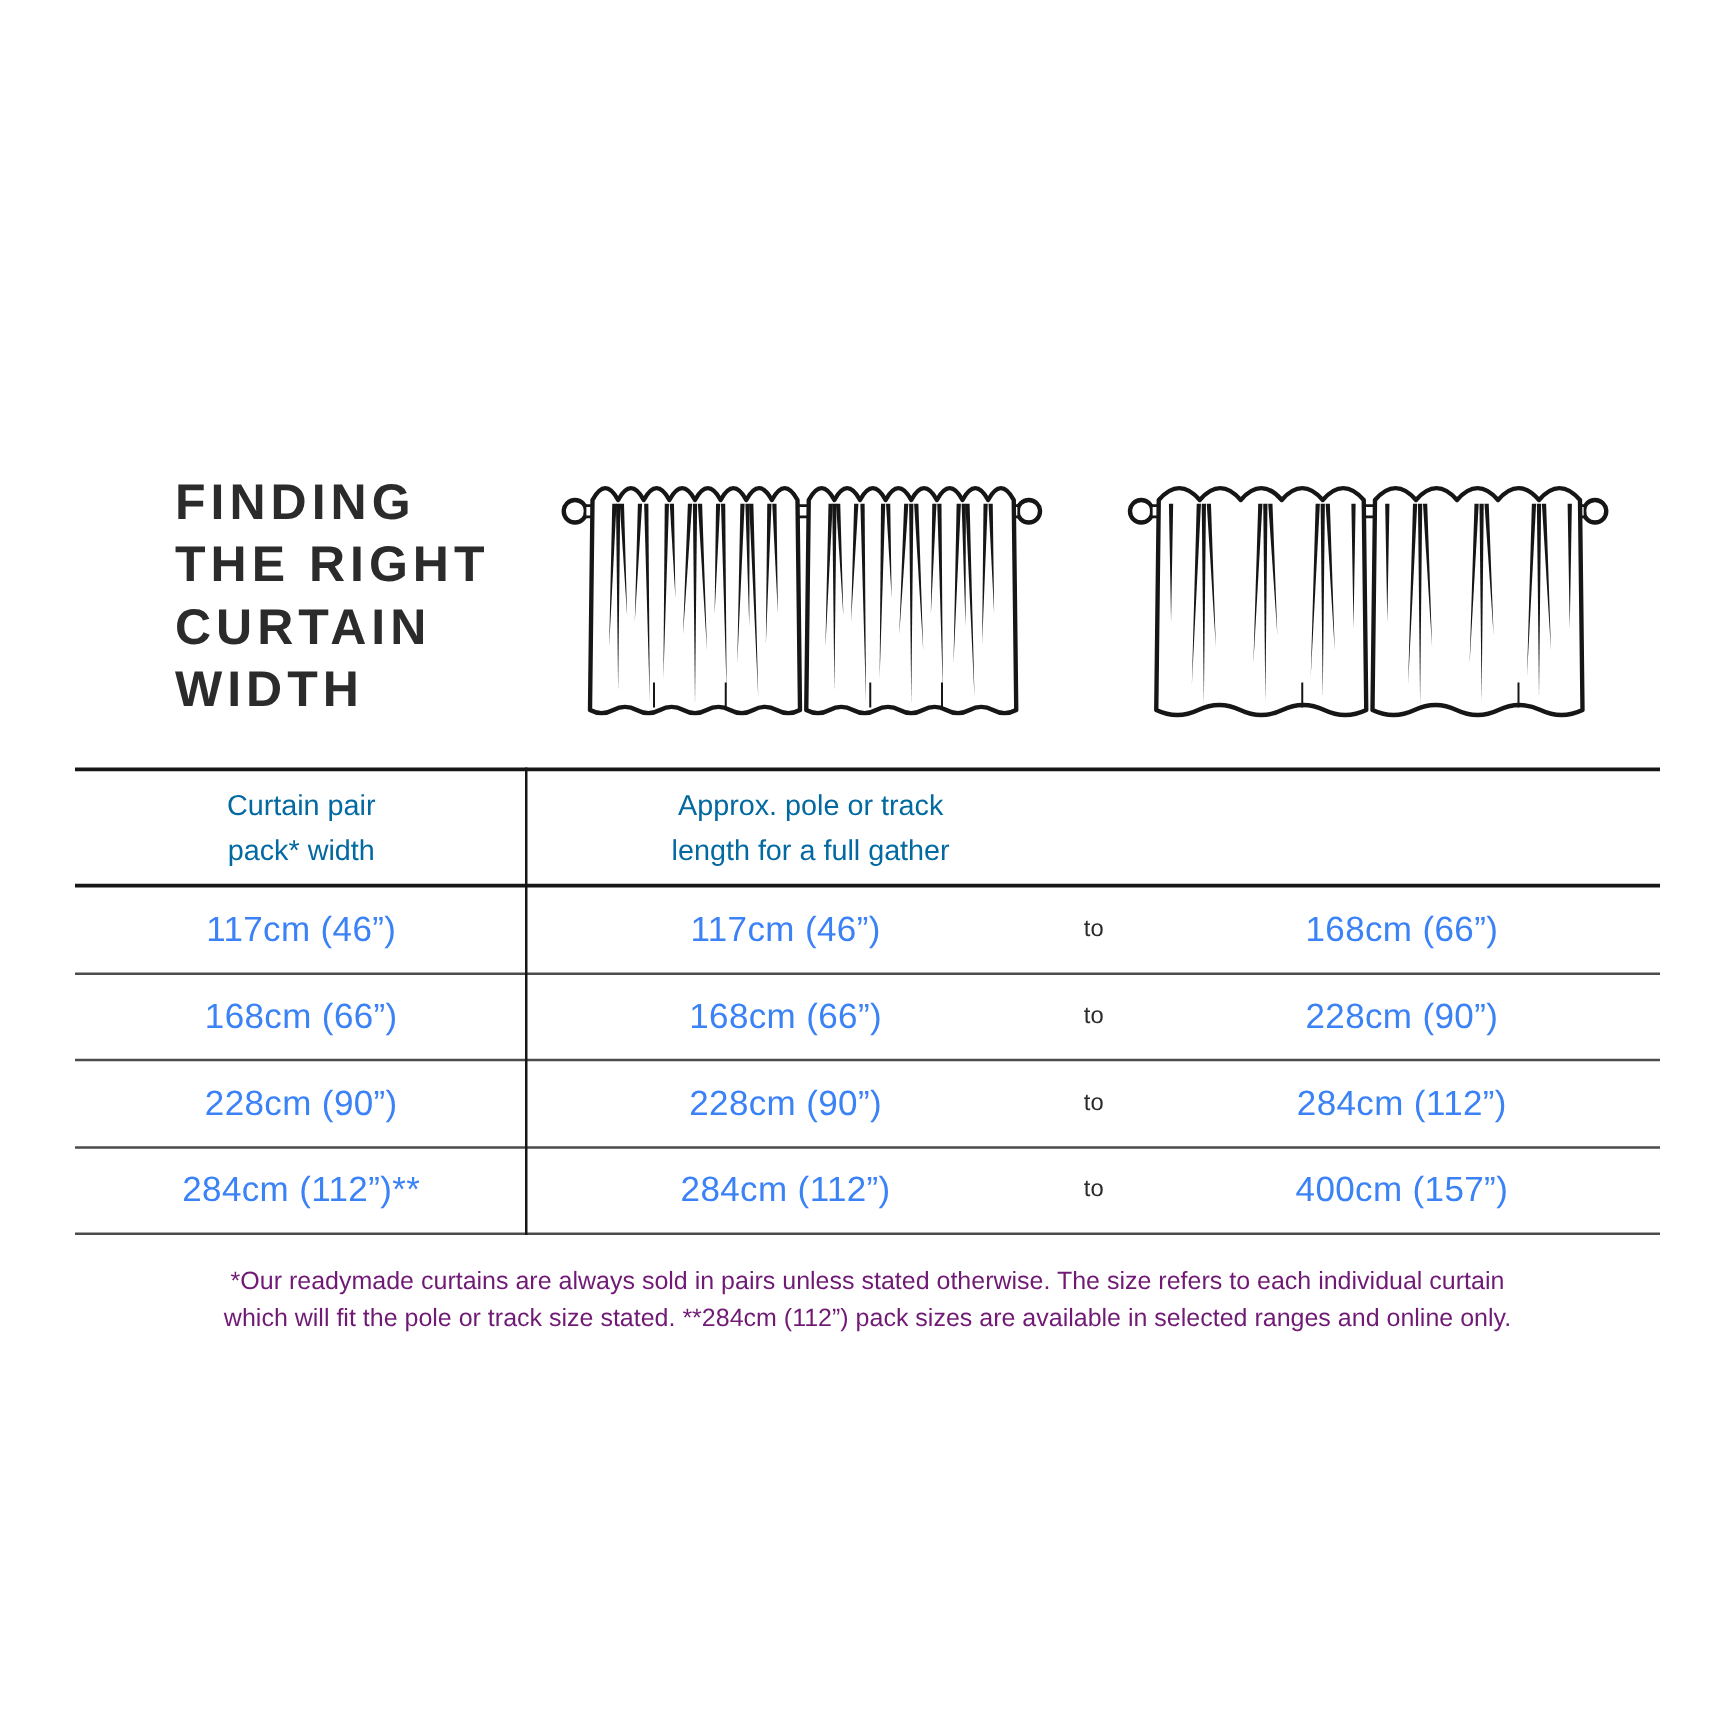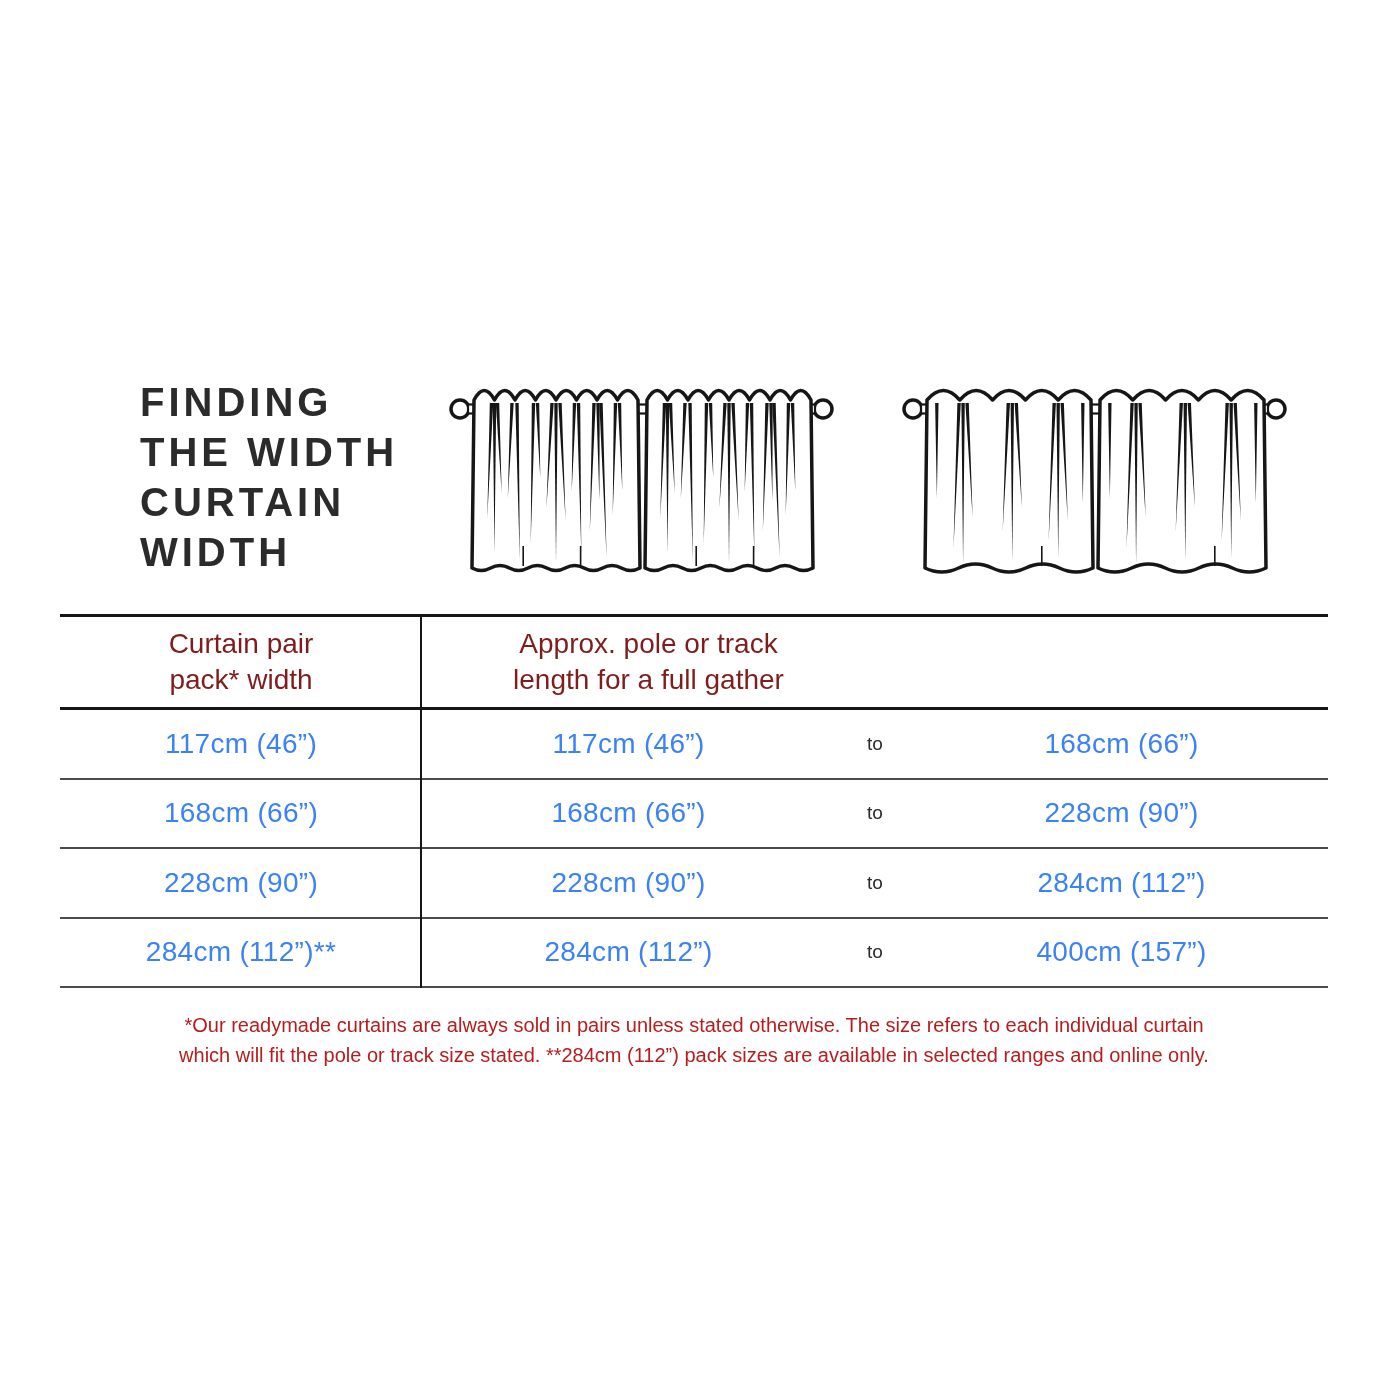--- a/index.html
+++ b/index.html
@@ -14,41 +14,41 @@
   
   .illus{position:absolute;top:378px;width:390px;height:207px;}
   .illus-full{left:447px;}
   .illus-relaxed{left:900px;}
 
   
   .sizetable{position:absolute;left:60px;top:614px;width:1268px;box-sizing:border-box;}
   .thead{display:grid;grid-template-columns:362px 453px 453px;height:96px;box-sizing:border-box;
          border-top:3px solid #161616;border-bottom:3px solid #161616;}
   .hcell{display:flex;flex-direction:column;justify-content:center;align-items:center;
-         text-align:left;font-size:28px;line-height:36px;color:#7f1d1d;}
+         text-align:left;font-size:23px;line-height:36px;color:#0369a1;}
   .trow{display:grid;grid-template-columns:362px 413px 80px 413px;height:69.5px;box-sizing:border-box;
         border-bottom:2px solid #4c4c4c;align-items:center;}
   .trow:last-child{border-bottom:2px solid #161616;}
   .tcell{text-align:center;font-size:28px;color:#3b82f6;letter-spacing:0.3px;}
   .tcell-to{text-align:center;font-size:19px;color:#2b2b2b;}
   .vdiv{position:absolute;left:360px;top:0;width:2px;height:100%;background:#161616;}
 
   
   .footnote{position:absolute;left:74px;top:1010px;width:1240px;text-align:center;
-            font-size:20px;line-height:30px;color:#b91c1c;}
+            font-size:20px;line-height:30px;color:#701a75;}
   .footnote div{display:block;}
 </style>
 </head>
 <body>
 
 <div class="canvas">
 
   <h1 class="title">
     <span>FINDING</span>
-    <span>THE WIDTH</span>
+    <span>THE RIGHT</span>
     <span>CURTAIN</span>
     <span>WIDTH</span>
   </h1>
 
   <div class="illus illus-full">
     <svg id="svg-full" viewBox="0 0 390 207" width="390" height="207" xmlns="http://www.w3.org/2000/svg">
         <circle cx="13" cy="31" r="9" fill="#fff" stroke="#161616" stroke-width="3.5"></circle>
         <circle cx="376" cy="31" r="9" fill="#fff" stroke="#161616" stroke-width="3.5"></circle>
         <rect x="21" y="26.5" width="9" height="9" fill="#fff" stroke="#161616" stroke-width="2.2"></rect>
         <rect x="359" y="26.5" width="9" height="9" fill="#fff" stroke="#161616" stroke-width="2.2"></rect>

